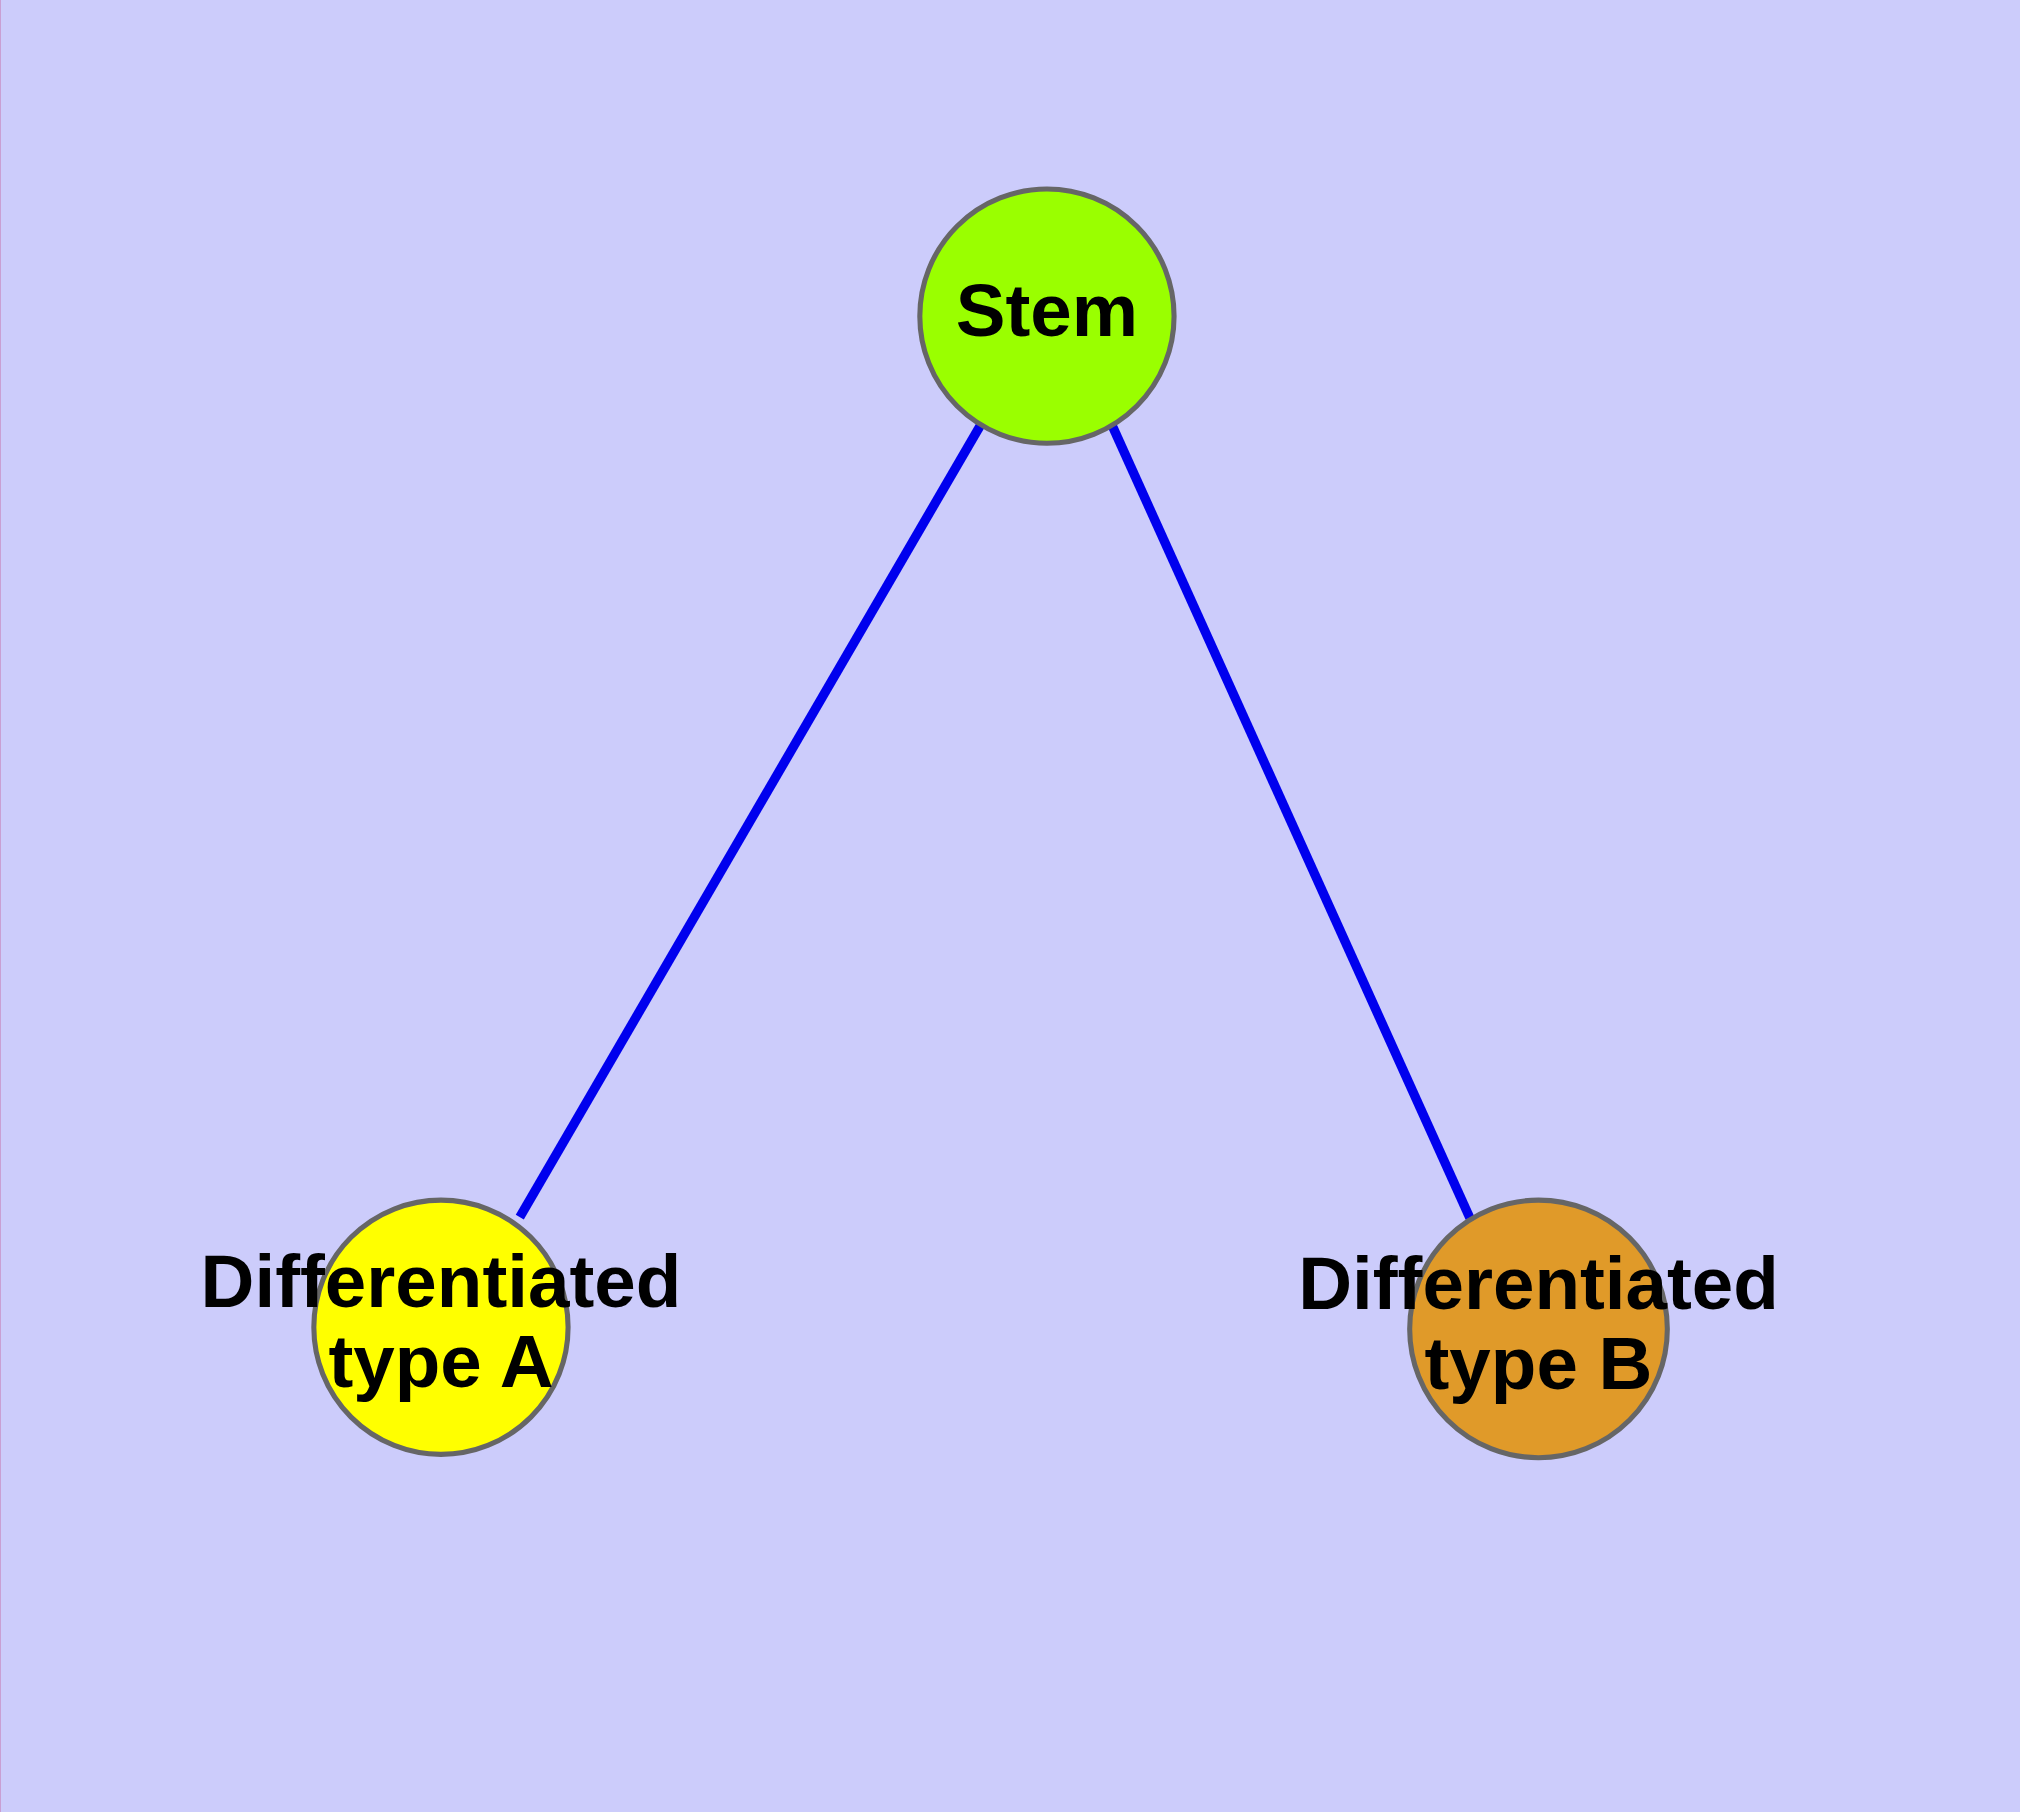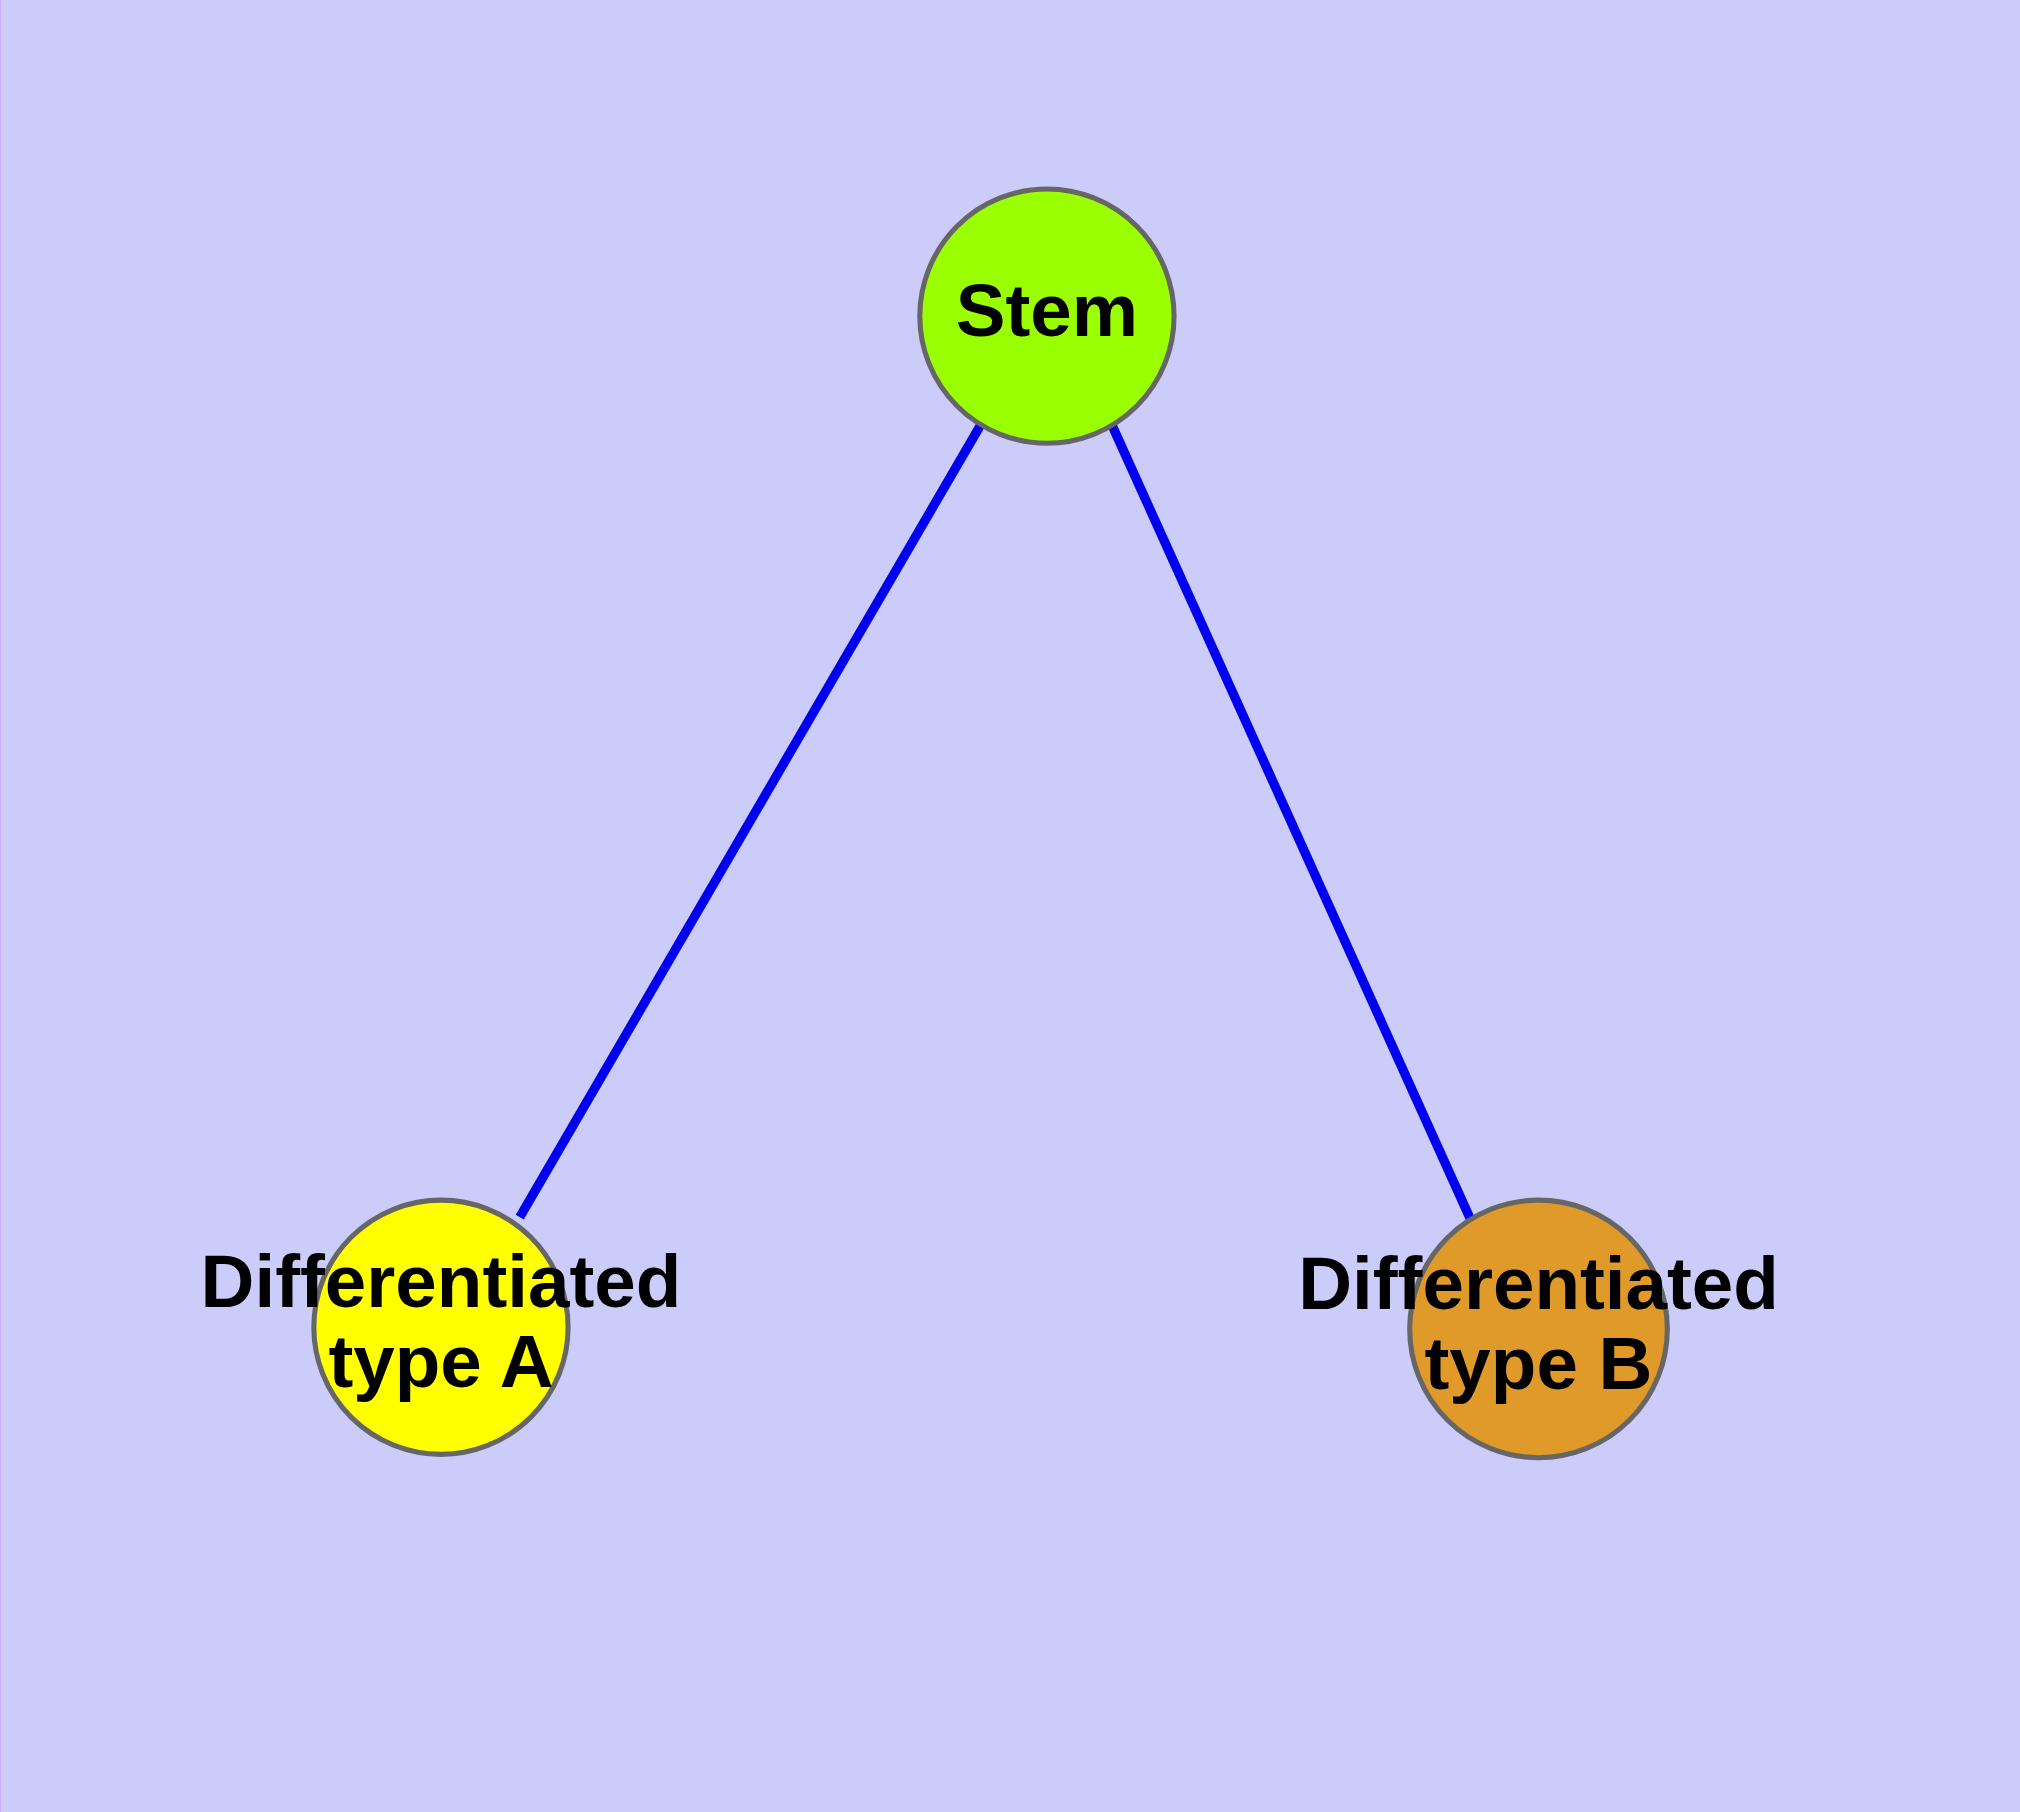--- a/index.html
+++ b/index.html
@@ -33,21 +33,21 @@
     font-weight: bold;
     fill: #000000;
     text-anchor: middle;
     dominant-baseline: middle;
     paint-order: normal;
   }
 </style>
 </head>
 <body style="width: 2021px; height: 1812px; background: rgb(204, 204, 251);">
 
-<div id="graph-canvas" style="width: 2021px; height: 1812px; background: #d946ef;">
+<div id="graph-canvas" style="width: 2021px; height: 1812px; background: #be185d;">
   <svg id="graph-svg" viewBox="0 0 2384 2138">
 
     <rect x="0" y="0" width="2384" height="2138" fill="#ccccfb"></rect>
 
     <g>
       <line id="edge-0" x1="1157" y1="501" x2="613" y2="1436" stroke="#0000ee" stroke-width="11" stroke-linecap="butt"></line>
       <line id="edge-1" x1="1311" y1="500" x2="1734" y2="1437" stroke="#0000ee" stroke-width="11" stroke-linecap="butt"></line>
     </g>
 
     <g>

